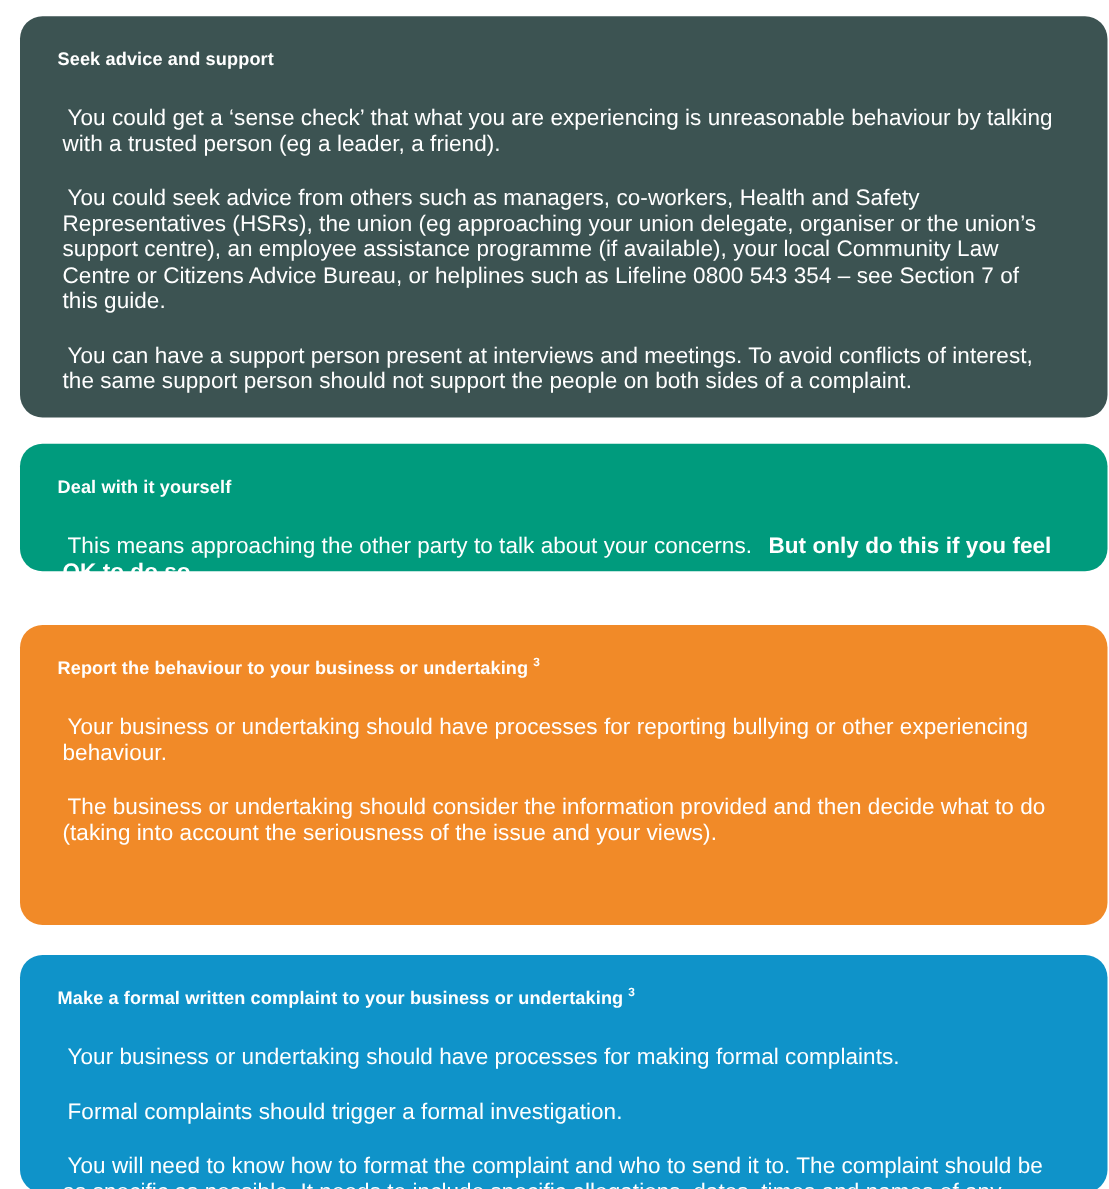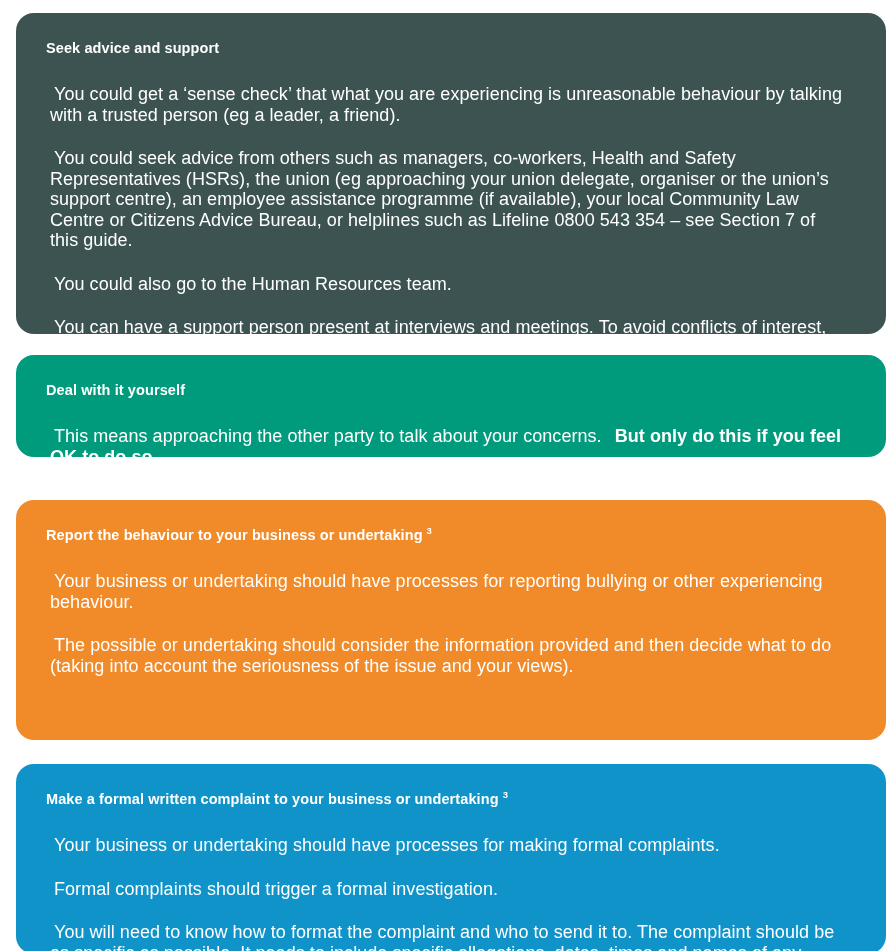--- a/index.html
+++ b/index.html
@@ -65,37 +65,37 @@
 </head>
 <body style="background: rgb(255, 255, 255);">
 
 <div id="page" style="background: rgb(255, 255, 255);">
 
   <section class="card" id="card-seek-advice" style="background: rgb(60, 83, 82); color: rgb(255, 255, 255);">
     <h2 class="card-heading">Seek advice and support</h2>
     <div class="card-body">
         <p class="para"><span>You could get a ‘sense check’ that what you are experiencing is unreasonable behaviour by talking with a trusted person (eg a leader, a friend).</span></p>
         <p class="para"><span>You could seek advice from others such as managers, co-workers, Health and Safety Representatives (HSRs), the union (eg approaching your union delegate, organiser or the union’s support centre), an employee assistance programme (if available), your local Community Law Centre or Citizens Advice Bureau, or helplines such as Lifeline 0800 543 354 – see Section 7 of this guide.</span></p>
+        <p class="para"><span>You can have a support person present at interviews and meetings. To avoid conflicts of interest, the same support person should not support the people on both sides of a complaint.</span></p>
         <p class="para"><span>You could also go to the Human Resources team.</span></p>
-        <p class="para"><span>You can have a support person present at interviews and meetings. To avoid conflicts of interest, the same support person should not support the people on both sides of a complaint.</span></p>
       </div>
   </section>
 
   <section class="card" id="card-deal-yourself" style="background: rgb(0, 155, 125); color: rgb(255, 255, 255);">
     <h2 class="card-heading">Deal with it yourself</h2>
     <div class="card-body">
         <p class="para"><span>This means approaching the other party to talk about your concerns. </span><b>But only do this if you feel OK to do so</b><span>.</span></p>
       </div>
   </section>
 
   <section class="card" id="card-report" style="background: rgb(241, 138, 40); color: rgb(255, 255, 255);">
     <h2 class="card-heading">Report the behaviour to your business or undertaking<sup>3</sup></h2>
     <div class="card-body">
         <p class="para"><span>Your business or undertaking should have processes for reporting bullying or other experiencing behaviour.</span></p>
-        <p class="para"><span>The possible or undertaking should consider the information provided and then decide what to do (taking into account the seriousness of the issue and your views).</span></p>
+        <p class="para"><span>The business or undertaking should consider the information provided and then decide what to do (taking into account the seriousness of the issue and your views).</span></p>
       </div>
   </section>
 
   <section class="card" id="card-formal" style="background: rgb(15, 147, 201); color: rgb(255, 255, 255);">
     <h2 class="card-heading">Make a formal written complaint to your business or undertaking<sup>3</sup></h2>
     <div class="card-body">
         <p class="para"><span>Your business or undertaking should have processes for making formal complaints.</span></p>
         <p class="para"><span>Formal complaints should trigger a formal investigation.</span></p>
         <p class="para"><span>You will need to know how to format the complaint and who to send it to. The complaint should be as specific as possible. It needs to include specific allegations, dates, times and names of any witnesses.</span></p>
       </div>

